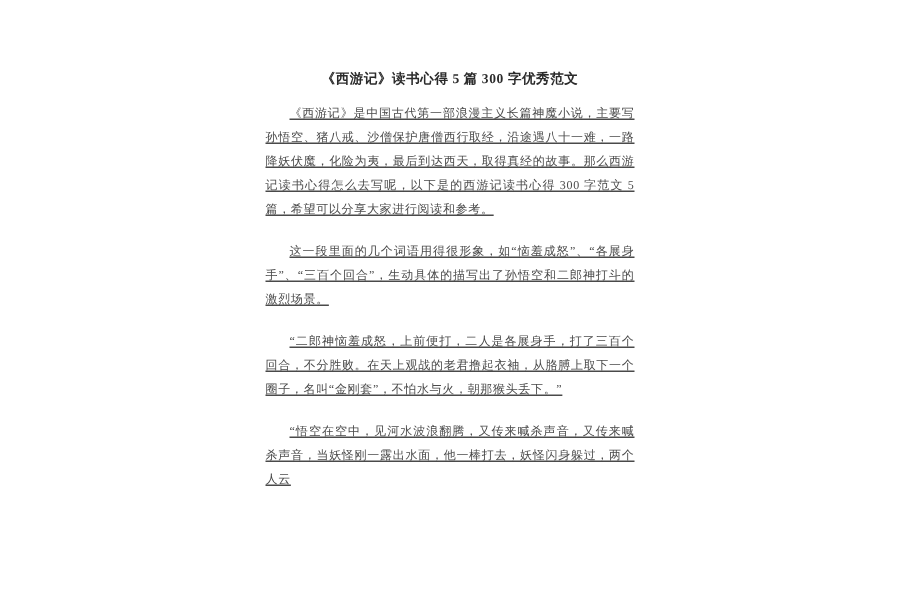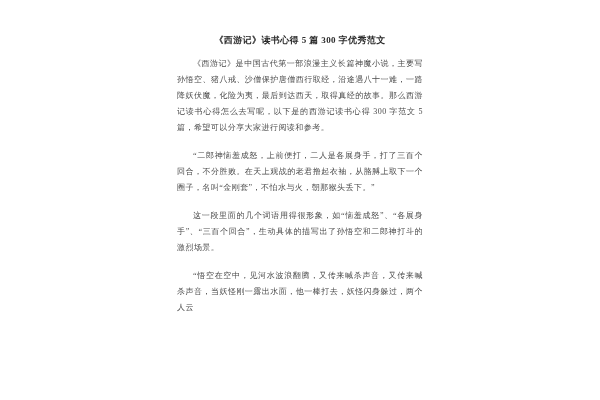--- a/index.html
+++ b/index.html
@@ -6,21 +6,21 @@
     margin: 0;
     padding: 0;
     width: 600px;
     height: 400px;
     background: #ffffff;
     overflow: hidden;
     font-family: "Liberation Serif", "DejaVu Serif", serif;
   }
   .doc-page {
     width: 246px;
-    margin: 0 auto;
+    margin: 12px auto;
     padding-top: 34px;
     box-sizing: border-box;
   }
   .doc-title {
     font-size: 9px;
     font-weight: bold;
     color: #2b2b2b;
     text-align: center;
     margin: 0 0 9px 0;
     letter-spacing: 0.4px;
@@ -28,26 +28,27 @@
   }
   .doc-paragraphs p {
     font-size: 8px;
     line-height: 16px;
     color: #4a4a4a;
     text-align: justify;
     text-justify: inter-ideograph;
     text-indent: 2em;
     letter-spacing: 0.45px;
     margin: 0 0 12px 0;
+    text-decoration: underline;
   }
 </style>
 </head>
 <body>
 
 <div class="doc-page">
   <h1 class="doc-title">《西游记》读书心得 5 篇 300 字优秀范文</h1>
   <div class="doc-paragraphs" id="paragraph-list">
       <p>《西游记》是中国古代第一部浪漫主义长篇神魔小说，主要写孙悟空、猪八戒、沙僧保护唐僧西行取经，沿途遇八十一难，一路降妖伏魔，化险为夷，最后到达西天，取得真经的故事。那么西游记读书心得怎么去写呢，以下是的西游记读书心得 300 字范文 5 篇，希望可以分享大家进行阅读和参考。</p>
+      <p>这一段里面的几个词语用得很形象，如“恼羞成怒”、“各展身手”、“三百个回合”，生动具体的描写出了孙悟空和二郎神打斗的激烈场景。</p>
       <p>“二郎神恼羞成怒，上前便打，二人是各展身手，打了三百个回合，不分胜败。在天上观战的老君撸起衣袖，从胳膊上取下一个圈子，名叫“金刚套”，不怕水与火，朝那猴头丢下。”</p>
-      <p>这一段里面的几个词语用得很形象，如“恼羞成怒”、“各展身手”、“三百个回合”，生动具体的描写出了孙悟空和二郎神打斗的激烈场景。</p>
       <p>“悟空在空中，见河水波浪翻腾，又传来喊杀声音，又传来喊杀声音，当妖怪刚一露出水面，他一棒打去，妖怪闪身躲过，两个人云</p>
     </div>
 </div>
 
 </body></html>

